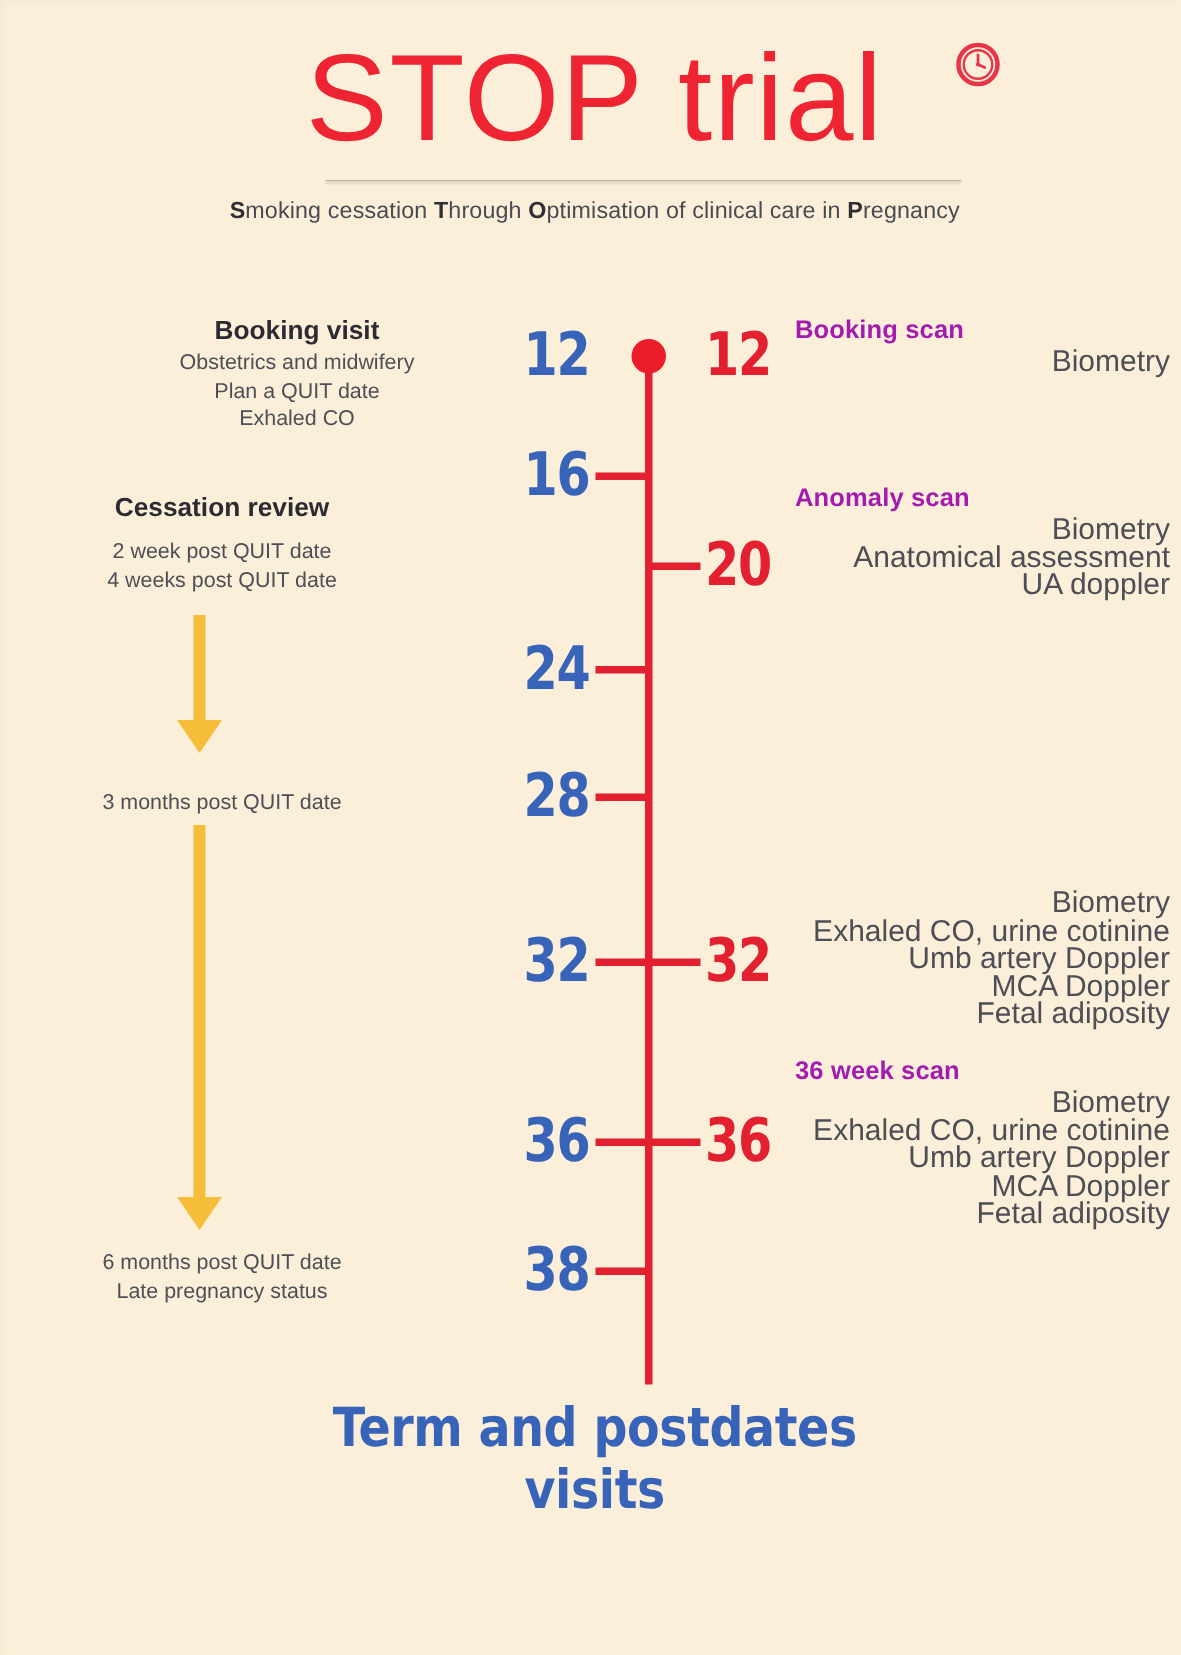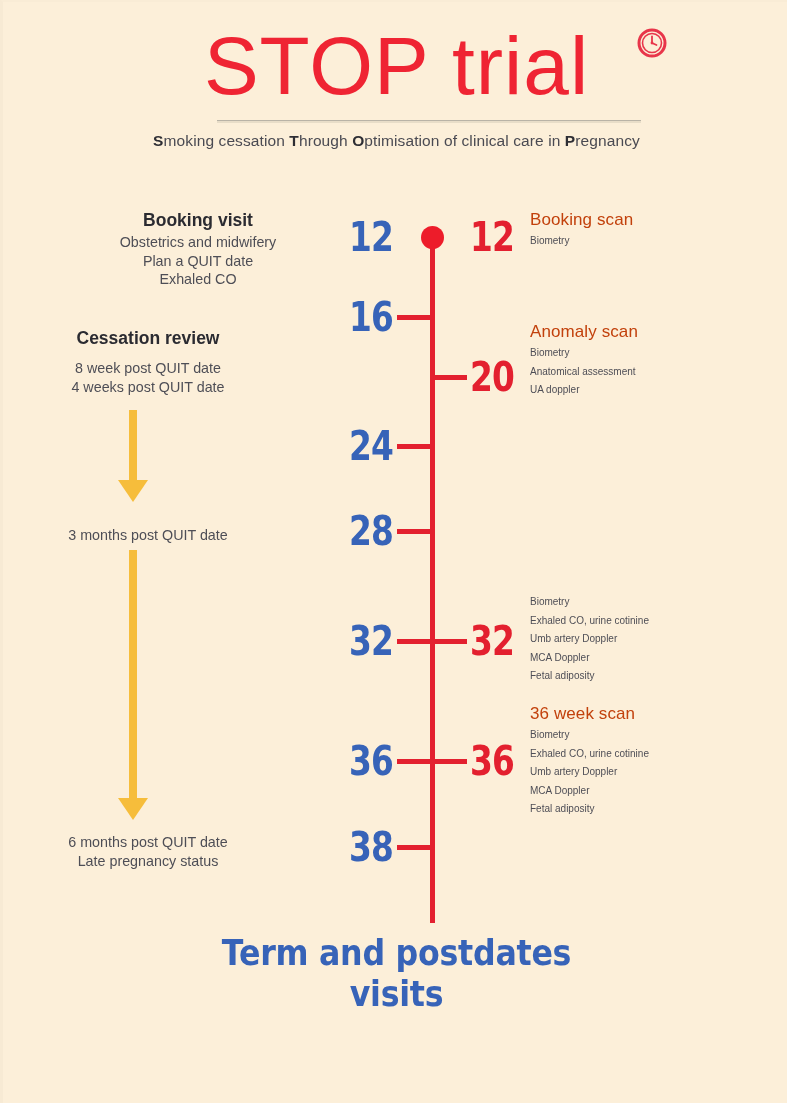--- a/index.html
+++ b/index.html
@@ -78,27 +78,28 @@
     transform:scaleX(.82);
   }
   .wk-blue{color:#3763b8;transform-origin:100% 50%;text-align:right;}
   .wk-red{color:#e3202f;transform-origin:0% 50%;text-align:left;}
 
   
   .info{position:absolute;left:527px;width:250px;}
   .info h3{
     margin:0 0 2px 0;
     font-size:17px;line-height:20px;
-    font-weight:normal;color:#c2410c;
+    font-weight:bold;color:#a21caf;
     letter-spacing:.1px;
   }
   .info p{
     margin:0;
-    font-size:10px;line-height:18.6px;
+    font-size:20px;line-height:18.6px;
     color:#4e4e56;
+    text-align:right;
   }
 
   
   .left-block{
     position:absolute;left:50px;width:290px;text-align:center;
   }
   .left-block h3{
     margin:0 0 2px 0;
     font-size:17.5px;line-height:21px;
     font-weight:bold;color:#2b2b31;
@@ -218,21 +219,21 @@
     <h3>36 week scan</h3>
     <p>Biometry</p>
     <p>Exhaled CO, urine cotinine</p>
     <p>Umb artery Doppler</p>
     <p>MCA Doppler</p>
     <p>Fetal adiposity</p>
   </div>
 
   <div class="cess" style="top:326px">
     <h3>Cessation review</h3>
-    <p>8 week post QUIT date</p>
+    <p>2 week post QUIT date</p>
     <p>4 weeks post QUIT date</p>
   </div>
 
   <div class="arrow" style="left:115px;top:408px;height:92px">
     <div class="shaft" style="height:70px"></div>
     <div class="head" style="top:70px"></div>
   </div>
 
   <div class="cess" style="top:524px">
     <p>3 months post QUIT date</p>

